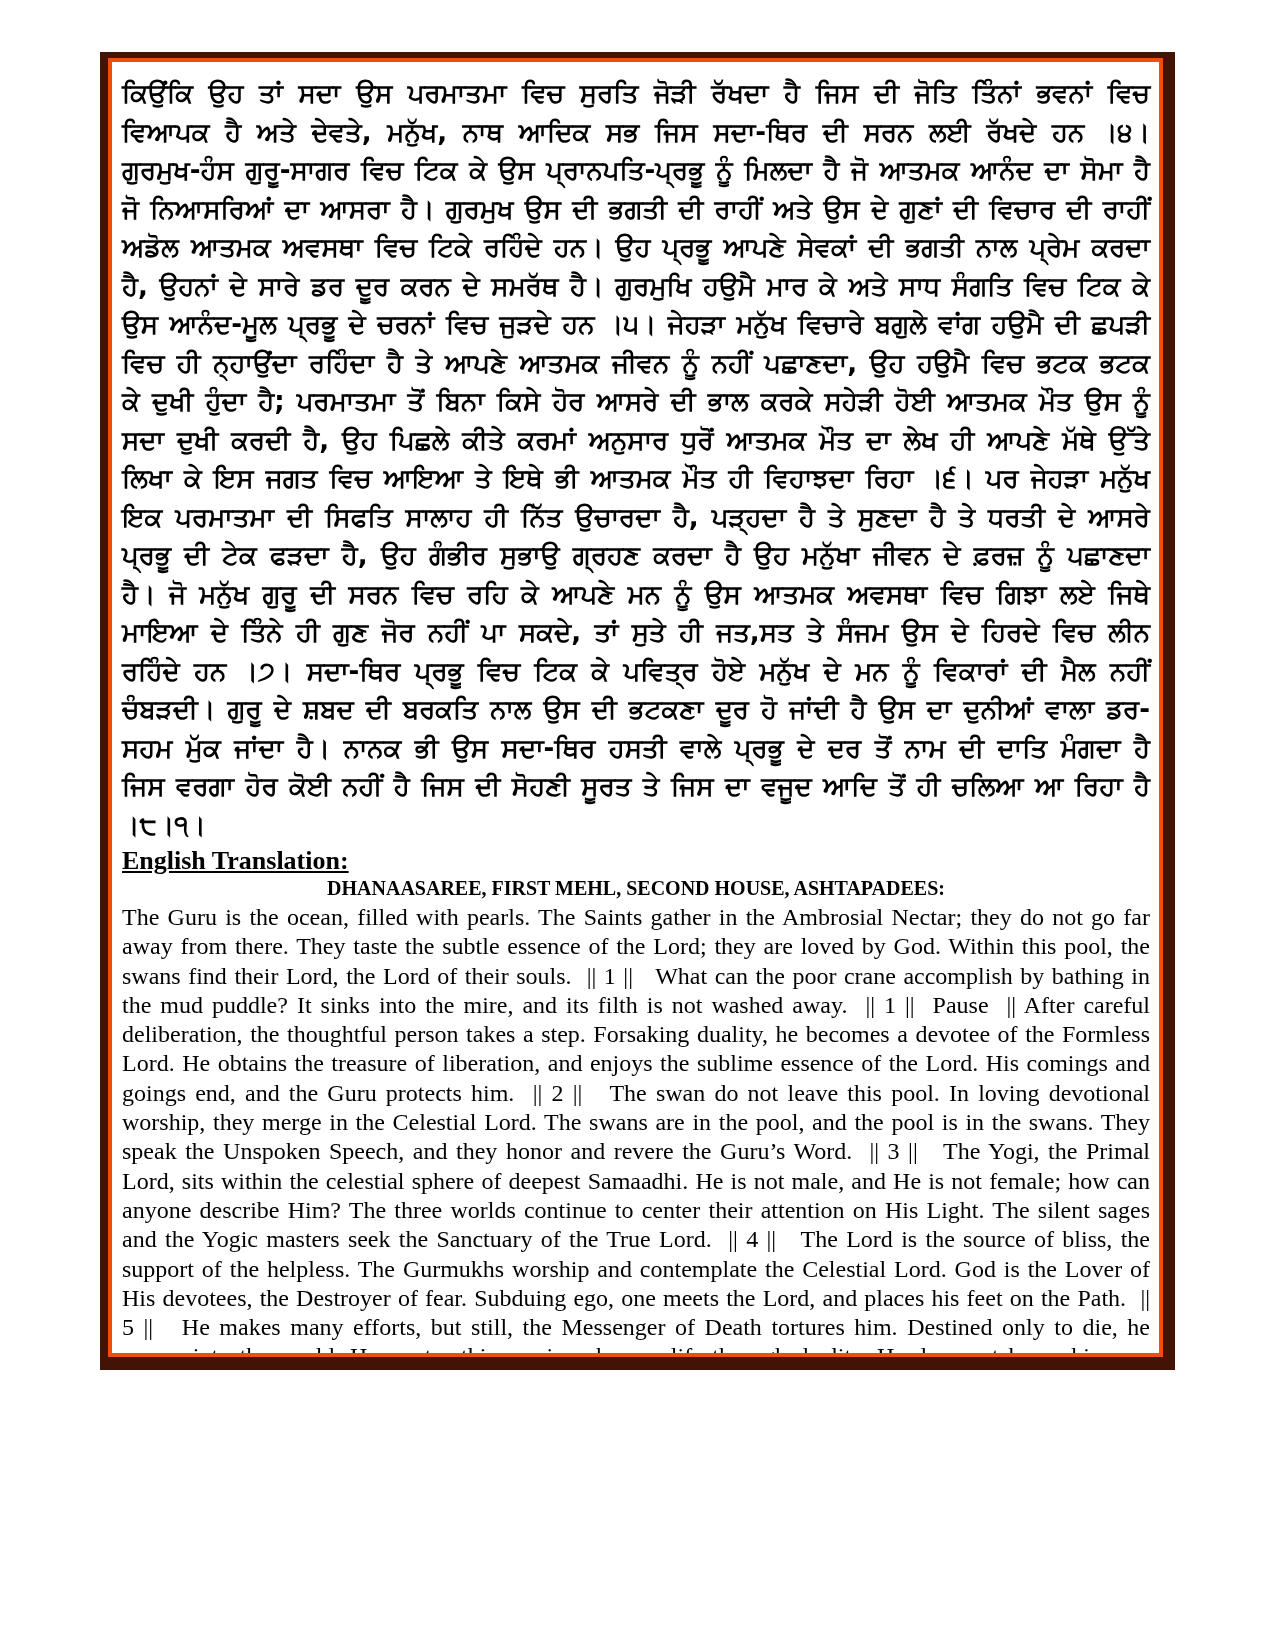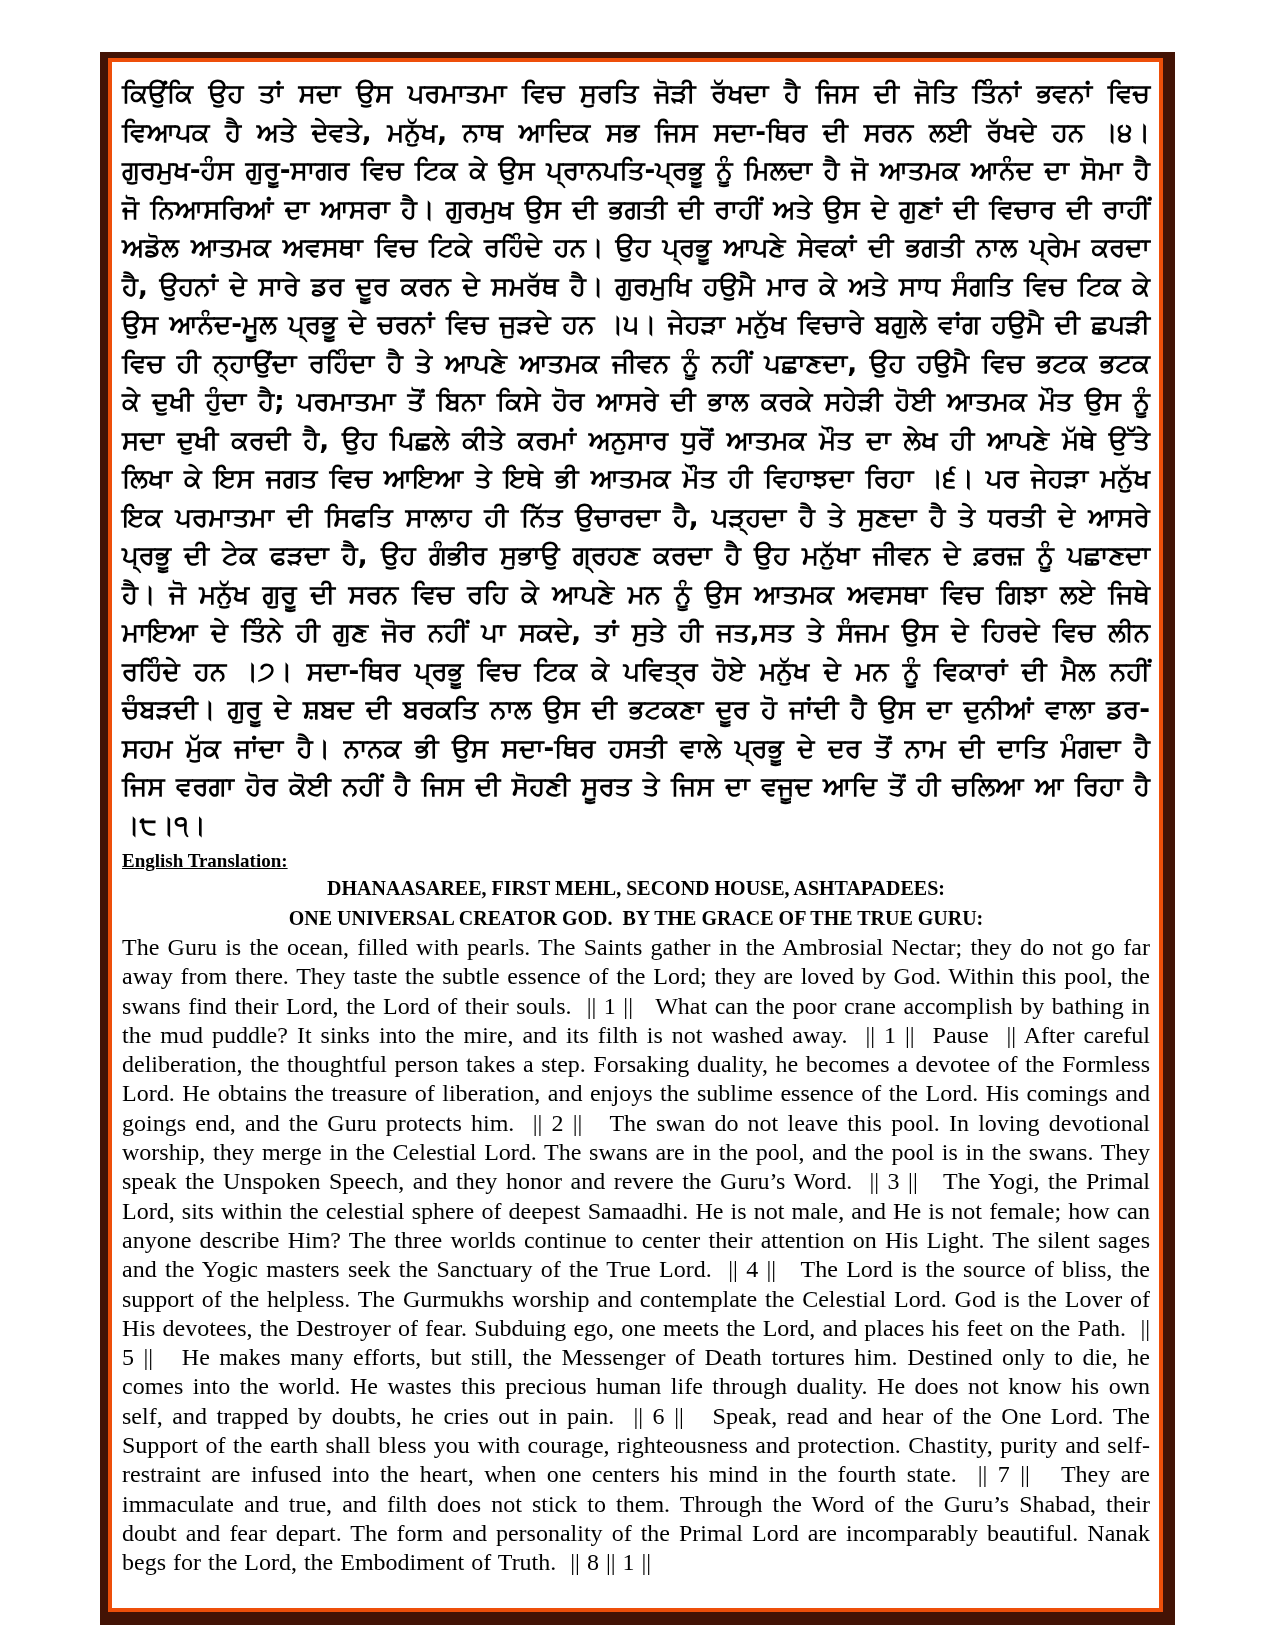--- a/index.html
+++ b/index.html
@@ -12,21 +12,21 @@
     height: 1650px;
     position: relative;
     font-family: "Liberation Serif", "DejaVu Serif", serif;
     color: #000000;
   }
   .page-frame {
     position: absolute;
     left: 100px;
     top: 52px;
     width: 1075px;
-    height: 1573px;
+    height: 1318px;
     box-sizing: border-box;
     border-style: solid;
     border-color: #431305;
     border-width: 6px 12px 13px 8px;
     background: #ffffff;
   }
   .page-frame-inner {
     width: 100%;
     height: 100%;
     box-sizing: border-box;
@@ -39,21 +39,21 @@
     font-family: "DejaVu Sans", sans-serif;
     font-weight: bold;
     font-size: 26px;
     line-height: 38.5px;
     text-align: justify;
     word-spacing: 2px;
   }
   .translation-label {
     font-weight: bold;
     text-decoration: underline;
-    font-size: 19px;
+    font-size: 26px;
     line-height: 24px;
     margin-top: 5px;
   }
   .heading-line {
     text-align: center;
     font-weight: bold;
     font-size: 20px;
     line-height: 30px;
   }
   .english-para {
@@ -69,18 +69,17 @@
 
 <div class="page-frame">
   <div class="page-frame-inner">
 
     <p class="gurmukhi-para">ਕਿਉਂਕਿ ਉਹ ਤਾਂ ਸਦਾ ਉਸ ਪਰਮਾਤਮਾ ਵਿਚ ਸੁਰਤਿ ਜੋੜੀ ਰੱਖਦਾ ਹੈ ਜਿਸ ਦੀ ਜੋਤਿ ਤਿੰਨਾਂ ਭਵਨਾਂ ਵਿਚ ਵਿਆਪਕ ਹੈ ਅਤੇ ਦੇਵਤੇ, ਮਨੁੱਖ, ਨਾਥ ਆਦਿਕ ਸਭ ਜਿਸ ਸਦਾ-ਥਿਰ ਦੀ ਸਰਨ ਲਈ ਰੱਖਦੇ ਹਨ ।੪। ਗੁਰਮੁਖ-ਹੰਸ ਗੁਰੂ-ਸਾਗਰ ਵਿਚ ਟਿਕ ਕੇ ਉਸ ਪ੍ਰਾਨਪਤਿ-ਪ੍ਰਭੂ ਨੂੰ ਮਿਲਦਾ ਹੈ ਜੋ ਆਤਮਕ ਆਨੰਦ ਦਾ ਸੋਮਾ ਹੈ ਜੋ ਨਿਆਸਰਿਆਂ ਦਾ ਆਸਰਾ ਹੈ। ਗੁਰਮੁਖ ਉਸ ਦੀ ਭਗਤੀ ਦੀ ਰਾਹੀਂ ਅਤੇ ਉਸ ਦੇ ਗੁਣਾਂ ਦੀ ਵਿਚਾਰ ਦੀ ਰਾਹੀਂ ਅਡੋਲ ਆਤਮਕ ਅਵਸਥਾ ਵਿਚ ਟਿਕੇ ਰਹਿੰਦੇ ਹਨ। ਉਹ ਪ੍ਰਭੂ ਆਪਣੇ ਸੇਵਕਾਂ ਦੀ ਭਗਤੀ ਨਾਲ ਪ੍ਰੇਮ ਕਰਦਾ ਹੈ, ਉਹਨਾਂ ਦੇ ਸਾਰੇ ਡਰ ਦੂਰ ਕਰਨ ਦੇ ਸਮਰੱਥ ਹੈ। ਗੁਰਮੁਖਿ ਹਉਮੈ ਮਾਰ ਕੇ ਅਤੇ ਸਾਧ ਸੰਗਤਿ ਵਿਚ ਟਿਕ ਕੇ ਉਸ ਆਨੰਦ-ਮੂਲ ਪ੍ਰਭੂ ਦੇ ਚਰਨਾਂ ਵਿਚ ਜੁੜਦੇ ਹਨ ।੫। ਜੇਹੜਾ ਮਨੁੱਖ ਵਿਚਾਰੇ ਬਗੁਲੇ ਵਾਂਗ ਹਉਮੈ ਦੀ ਛਪੜੀ ਵਿਚ ਹੀ ਨ੍ਹਾਉਂਦਾ ਰਹਿੰਦਾ ਹੈ ਤੇ ਆਪਣੇ ਆਤਮਕ ਜੀਵਨ ਨੂੰ ਨਹੀਂ ਪਛਾਣਦਾ, ਉਹ ਹਉਮੈ ਵਿਚ ਭਟਕ ਭਟਕ ਕੇ ਦੁਖੀ ਹੁੰਦਾ ਹੈ; ਪਰਮਾਤਮਾ ਤੋਂ ਬਿਨਾ ਕਿਸੇ ਹੋਰ ਆਸਰੇ ਦੀ  ਭਾਲ ਕਰਕੇ ਸਹੇੜੀ ਹੋਈ ਆਤਮਕ ਮੌਤ ਉਸ ਨੂੰ ਸਦਾ ਦੁਖੀ ਕਰਦੀ ਹੈ, ਉਹ ਪਿਛਲੇ ਕੀਤੇ ਕਰਮਾਂ ਅਨੁਸਾਰ ਧੁਰੋਂ ਆਤਮਕ ਮੌਤ ਦਾ ਲੇਖ ਹੀ ਆਪਣੇ ਮੱਥੇ ਉੱਤੇ ਲਿਖਾ ਕੇ ਇਸ ਜਗਤ ਵਿਚ ਆਇਆ ਤੇ ਇਥੇ ਭੀ ਆਤਮਕ ਮੌਤ ਹੀ ਵਿਹਾਝਦਾ ਰਿਹਾ ।੬। ਪਰ ਜੇਹੜਾ ਮਨੁੱਖ ਇਕ ਪਰਮਾਤਮਾ ਦੀ ਸਿਫਤਿ ਸਾਲਾਹ ਹੀ ਨਿੱਤ ਉਚਾਰਦਾ ਹੈ, ਪੜ੍ਹਦਾ ਹੈ ਤੇ ਸੁਣਦਾ ਹੈ ਤੇ ਧਰਤੀ ਦੇ ਆਸਰੇ ਪ੍ਰਭੂ ਦੀ ਟੇਕ ਫੜਦਾ ਹੈ, ਉਹ ਗੰਭੀਰ ਸੁਭਾਉ ਗ੍ਰਹਣ ਕਰਦਾ ਹੈ ਉਹ ਮਨੁੱਖਾ ਜੀਵਨ ਦੇ ਫ਼ਰਜ਼ ਨੂੰ ਪਛਾਣਦਾ ਹੈ। ਜੋ ਮਨੁੱਖ ਗੁਰੂ ਦੀ ਸਰਨ ਵਿਚ ਰਹਿ ਕੇ ਆਪਣੇ ਮਨ ਨੂੰ ਉਸ ਆਤਮਕ ਅਵਸਥਾ ਵਿਚ ਗਿਝਾ ਲਏ ਜਿਥੇ ਮਾਇਆ ਦੇ ਤਿੰਨੇ ਹੀ ਗੁਣ ਜੋਰ ਨਹੀਂ ਪਾ ਸਕਦੇ, ਤਾਂ ਸੁਤੇ ਹੀ ਜਤ,ਸਤ ਤੇ ਸੰਜਮ ਉਸ ਦੇ ਹਿਰਦੇ ਵਿਚ ਲੀਨ ਰਹਿੰਦੇ ਹਨ ।੭। ਸਦਾ-ਥਿਰ ਪ੍ਰਭੂ ਵਿਚ ਟਿਕ ਕੇ ਪਵਿਤ੍ਰ ਹੋਏ ਮਨੁੱਖ ਦੇ ਮਨ ਨੂੰ ਵਿਕਾਰਾਂ ਦੀ ਮੈਲ ਨਹੀਂ ਚੰਬੜਦੀ। ਗੁਰੂ ਦੇ ਸ਼ਬਦ ਦੀ ਬਰਕਤਿ ਨਾਲ ਉਸ ਦੀ ਭਟਕਣਾ ਦੂਰ ਹੋ ਜਾਂਦੀ ਹੈ ਉਸ ਦਾ ਦੁਨੀਆਂ ਵਾਲਾ ਡਰ-ਸਹਮ ਮੁੱਕ ਜਾਂਦਾ ਹੈ। ਨਾਨਕ ਭੀ ਉਸ ਸਦਾ-ਥਿਰ ਹਸਤੀ ਵਾਲੇ ਪ੍ਰਭੂ ਦੇ ਦਰ ਤੋਂ ਨਾਮ ਦੀ ਦਾਤਿ ਮੰਗਦਾ ਹੈ ਜਿਸ ਵਰਗਾ ਹੋਰ ਕੋਈ ਨਹੀਂ ਹੈ ਜਿਸ ਦੀ ਸੋਹਣੀ ਸੂਰਤ ਤੇ ਜਿਸ ਦਾ ਵਜੂਦ ਆਦਿ ਤੋਂ ਹੀ ਚਲਿਆ ਆ ਰਿਹਾ ਹੈ ।੮।੧।</p>
 
     <div class="translation-label">English Translation:</div>
 
     <div class="heading-line">DHANAASAREE, FIRST MEHL, SECOND HOUSE, ASHTAPADEES:</div>
 
-    <div class="heading-line">ONE UNIVERSAL CREATOR GOD.&nbsp; BY THE GRACE OF THE TRUE GURU:</div>
 
     <p class="english-para">The Guru is the ocean, filled with pearls. The Saints gather in the Ambrosial Nectar; they do not go far away from there. They taste the subtle essence of the Lord; they are loved by God. Within this pool, the swans find their Lord, the Lord of their souls.&nbsp; || 1 ||&nbsp;&nbsp; What can the poor crane accomplish by bathing in the mud puddle? It sinks into the mire, and its filth is not washed away.&nbsp; || 1 ||&nbsp; Pause&nbsp; || After careful deliberation, the thoughtful person takes a step. Forsaking duality, he becomes a devotee of the Formless Lord. He obtains the treasure of liberation, and enjoys the sublime essence of the Lord. His comings and goings end, and the Guru protects him.&nbsp; || 2 ||&nbsp;&nbsp; The swan do not leave this pool. In loving devotional worship, they merge in the Celestial Lord. The swans are in the pool, and the pool is in the swans. They speak the Unspoken Speech, and they honor and revere the Guru’s Word.&nbsp; || 3 ||&nbsp;&nbsp; The Yogi, the Primal Lord, sits within the celestial sphere of deepest Samaadhi. He is not male, and He is not female; how can anyone describe Him? The three worlds continue to center their attention on His Light. The silent sages and the Yogic masters seek the Sanctuary of the True Lord.&nbsp; || 4 ||&nbsp;&nbsp; The Lord is the source of bliss, the support of the helpless. The Gurmukhs worship and contemplate the Celestial Lord. God is the Lover of His devotees, the Destroyer of fear. Subduing ego, one meets the Lord, and places his feet on the Path.&nbsp; || 5 ||&nbsp;&nbsp; He makes many efforts, but still, the Messenger of Death tortures him. Destined only to die, he comes into the world. He wastes this precious human life through duality. He does not know his own self, and trapped by doubts, he cries out in pain.&nbsp; || 6 ||&nbsp;&nbsp; Speak, read and hear of the One Lord. The Support of the earth shall bless you with courage, righteousness and protection. Chastity, purity and self-restraint are infused into the heart, when one centers his mind in the fourth state.&nbsp; || 7 ||&nbsp;&nbsp; They are immaculate and true, and filth does not stick to them. Through the Word of the Guru’s Shabad, their doubt and fear depart. The form and personality of the Primal Lord are incomparably beautiful. Nanak begs for the Lord, the Embodiment of Truth.&nbsp; || 8 || 1 ||</p>
 
   </div>
 </div>
 
 </body></html>

